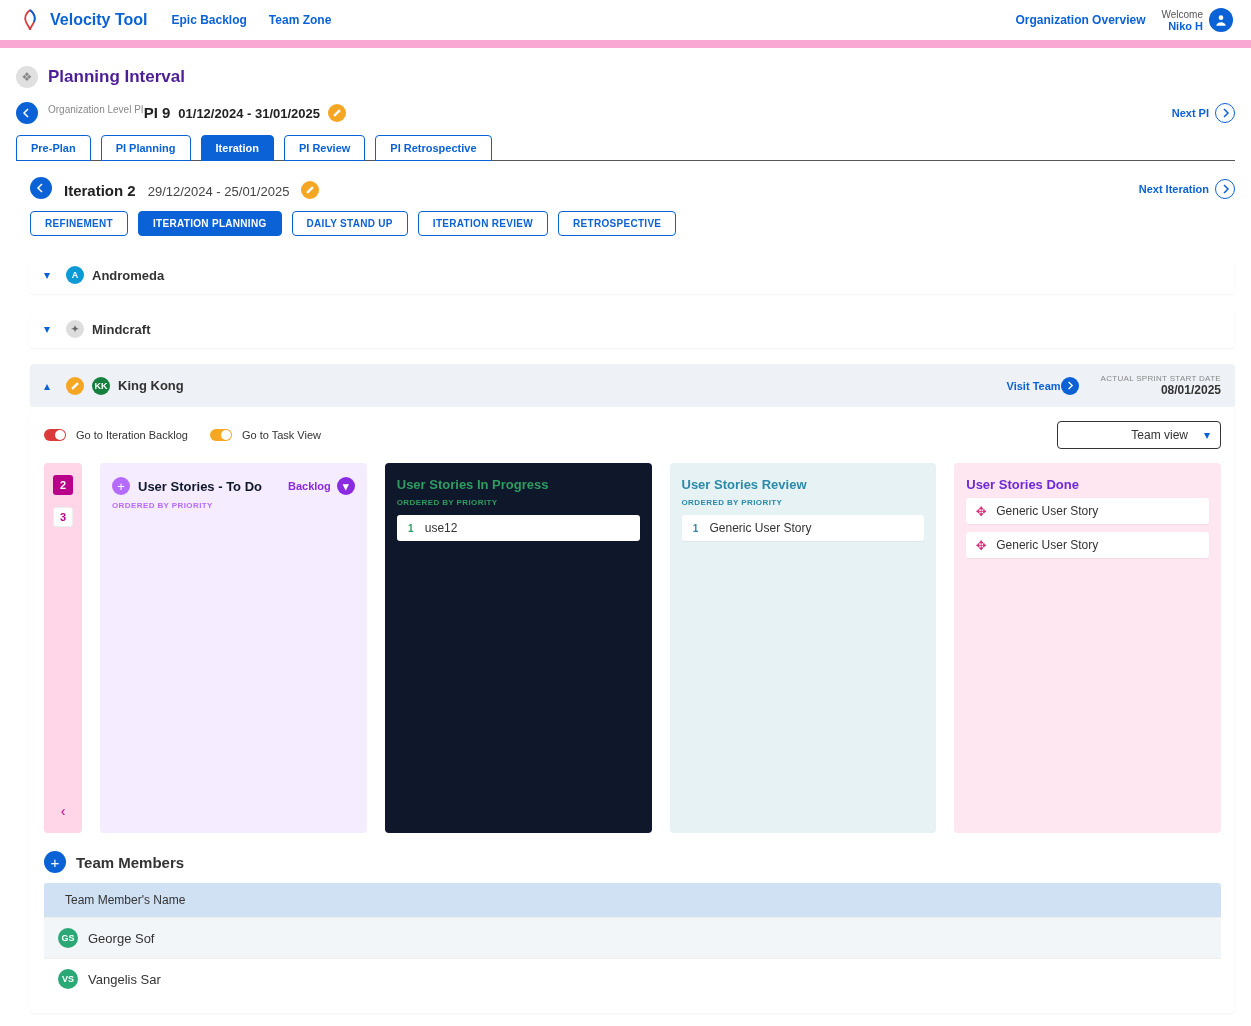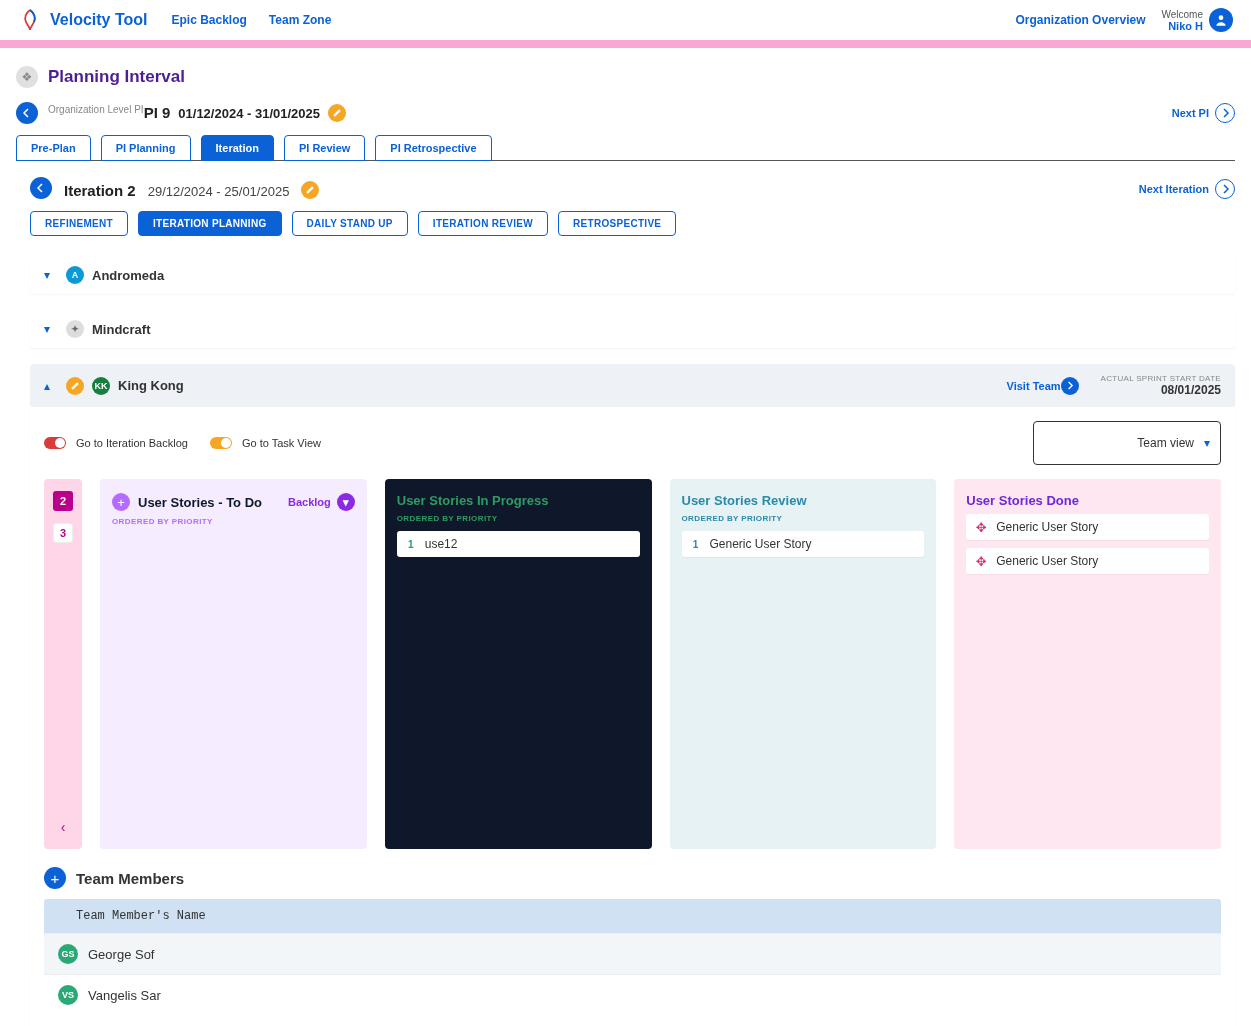--- a/index.html
+++ b/index.html
@@ -53,21 +53,21 @@
   .sprint-label { font-size:8px; color:#888; letter-spacing:.3px; }
   .sprint-date { font-size:12px; font-weight:700; color:#333; }
 
   .team-body { background:#fff; border-radius:0 0 4px 4px; padding:14px; box-shadow:0 1px 2px rgba(0,0,0,0.05); }
   .toolbar { display:flex; align-items:center; gap:10px; margin-bottom:14px; }
   .toggle { width:22px; height:12px; border-radius:10px; position:relative; }
   .toggle.red { background:#d93b3b; }
   .toggle.orange { background:#f5a623; }
   .toggle::after { content:""; position:absolute; width:10px; height:10px; border-radius:50%; background:#fff; top:1px; right:1px; }
   .toggle-label { font-size:11px; color:#333; margin-right:12px; }
-  .view-select { margin-left:auto; display:flex; align-items:center; justify-content:flex-end; border:1px solid #333; border-radius:4px; padding:14px 10px; width:188px; font-size:12px; cursor:pointer; gap:10px; }
+  .view-select { margin-left:auto; display:flex; align-items:center; justify-content:flex-end; border:1px solid #333; border-radius:4px; padding:6px 10px; width:164px; font-size:12px; cursor:pointer; gap:16px; }
   .chev-down { color:#0b62d6; font-size:12px; }
 
   .board { display:flex; gap:18px; align-items:stretch; }
   .side-col { width:38px; background:#ffd6e7; border-radius:4px; display:flex; flex-direction:column; align-items:center; padding:12px 0; gap:12px; position:relative; }
   .side-badge { width:20px; height:20px; border-radius:3px; background:#b8008a; color:#fff; font-size:11px; font-weight:700; display:flex; align-items:center; justify-content:center; }
   .side-badge.white { background:#fff; color:#b8008a; border:1px solid #eee; }
   .side-arrow { position:absolute; bottom:14px; color:#b8008a; font-size:14px; cursor:pointer; }
 
   .col { flex:1; border-radius:4px; padding:14px 12px; min-height:370px; display:flex; flex-direction:column; }
   .col-todo { background:#f6ecff; }
@@ -91,21 +91,21 @@
 
   .card { background:#fff; border-radius:3px; padding:6px 8px; font-size:12px; display:flex; align-items:center; gap:8px; margin-bottom:8px; box-shadow:0 1px 1px rgba(0,0,0,0.05); cursor:pointer; }
   .card-num { color:#2e9d62; font-size:10px; font-weight:700; width:12px; text-align:center; }
   .col-rev .card-num { color:#2a8aa8; }
   .card-icon { width:14px; height:14px; color:#d6307a; font-size:13px; display:flex; align-items:center; justify-content:center; }
 
   .tm-section { margin-top:18px; }
   .tm-head { display:flex; align-items:center; gap:10px; margin-bottom:10px; }
   .tm-add { width:22px; height:22px; border-radius:50%; background:#0b62d6; color:#fff; display:flex; align-items:center; justify-content:center; font-size:15px; cursor:pointer; }
   .tm-title { font-weight:700; font-size:15px; }
-  .tm-table-head { background:#cfe1f3; padding:10px 32px; font-size:12px; border-radius:3px 3px 0 0;font-family:Liberation Mono, monospace; }
+  .tm-table-head { background:#cfe1f3; padding:10px 21px; font-size:12px; border-radius:3px 3px 0 0; }
   .tm-row { background:#fff; padding:10px 14px; display:flex; align-items:center; gap:10px; font-size:13px; border-top:1px solid #eee; }
   .tm-row.alt { background:#f3f6f9; }
   .tm-avatar { width:20px; height:20px; border-radius:50%; background:#2aa876; color:#fff; font-size:9px; font-weight:700; display:flex; align-items:center; justify-content:center; }
 </style>
 </head>
 <body>
 
 <div class="header">
   <svg class="logo" viewBox="0 0 24 24">
       <path d="M12 2 C8 5 6 9 8 14 C9 17 12 19 12 22 C12 19 15 17 16 14 C18 9 16 5 12 2" fill="none" stroke="#d93b3b" stroke-width="1.8"></path>

